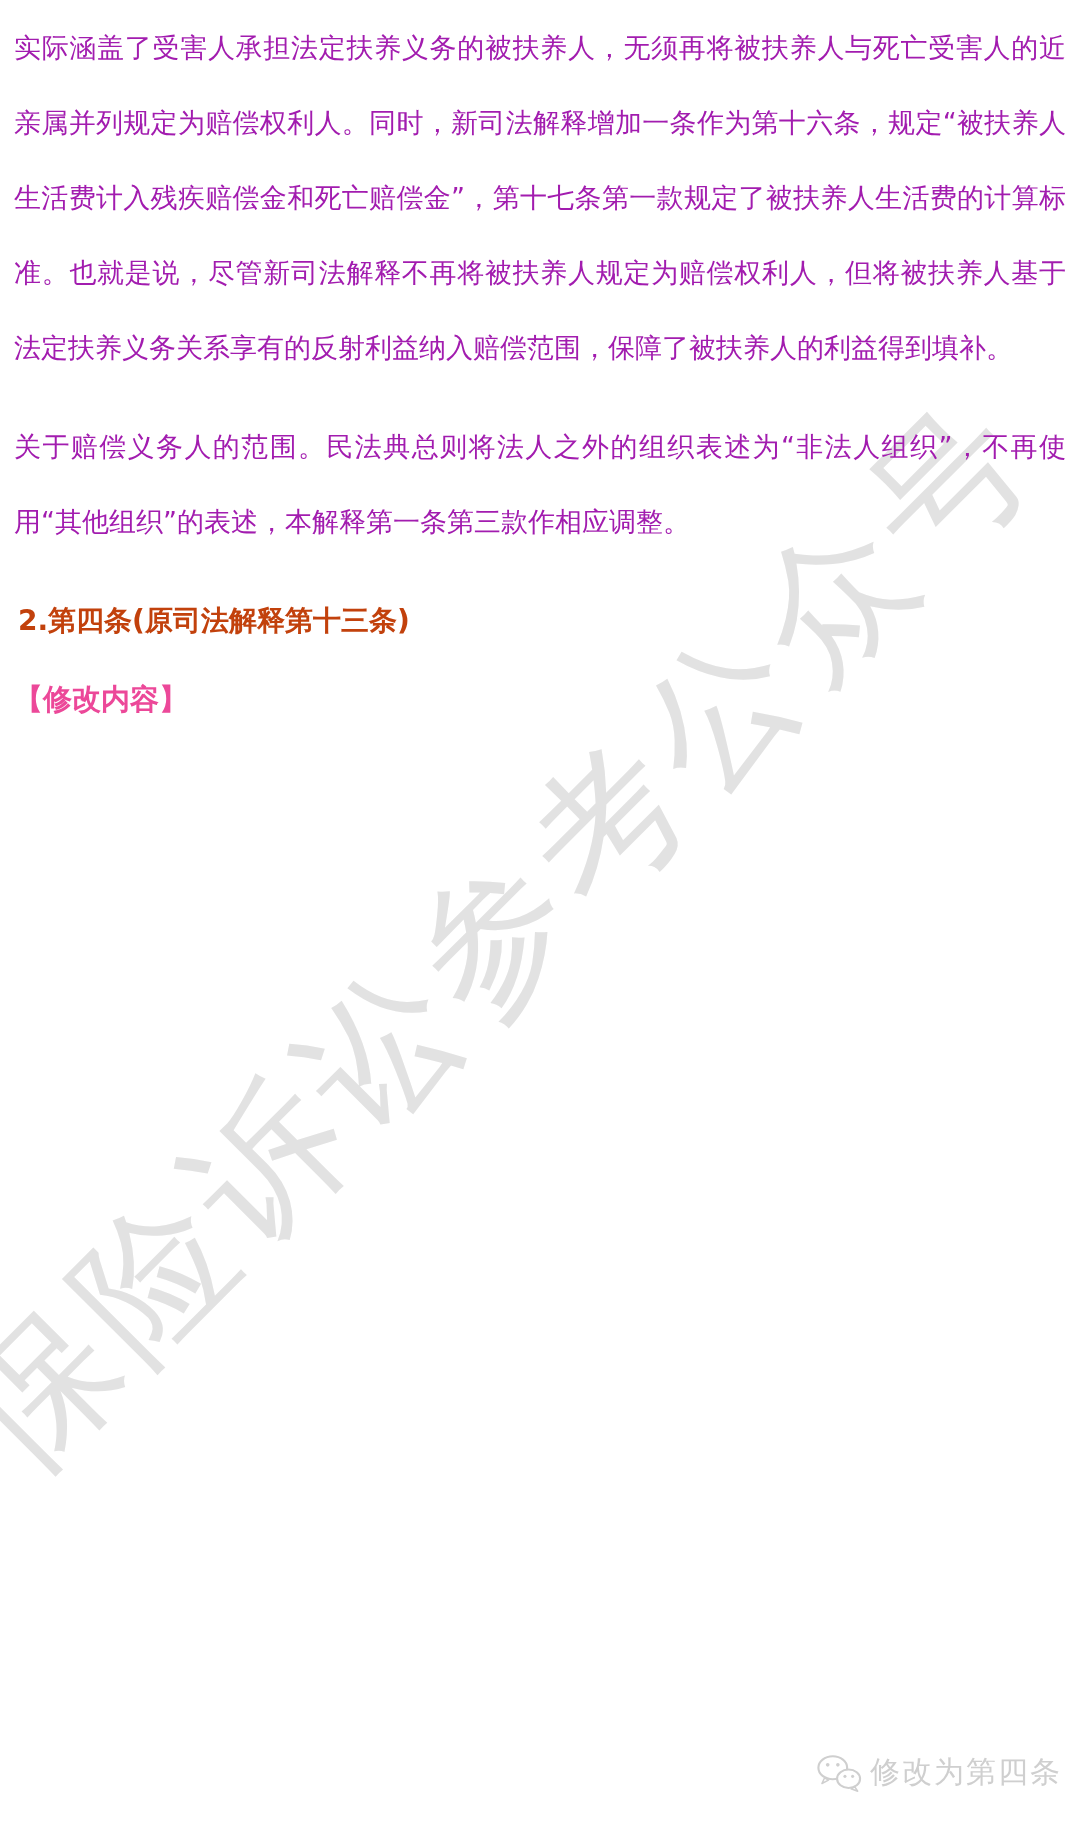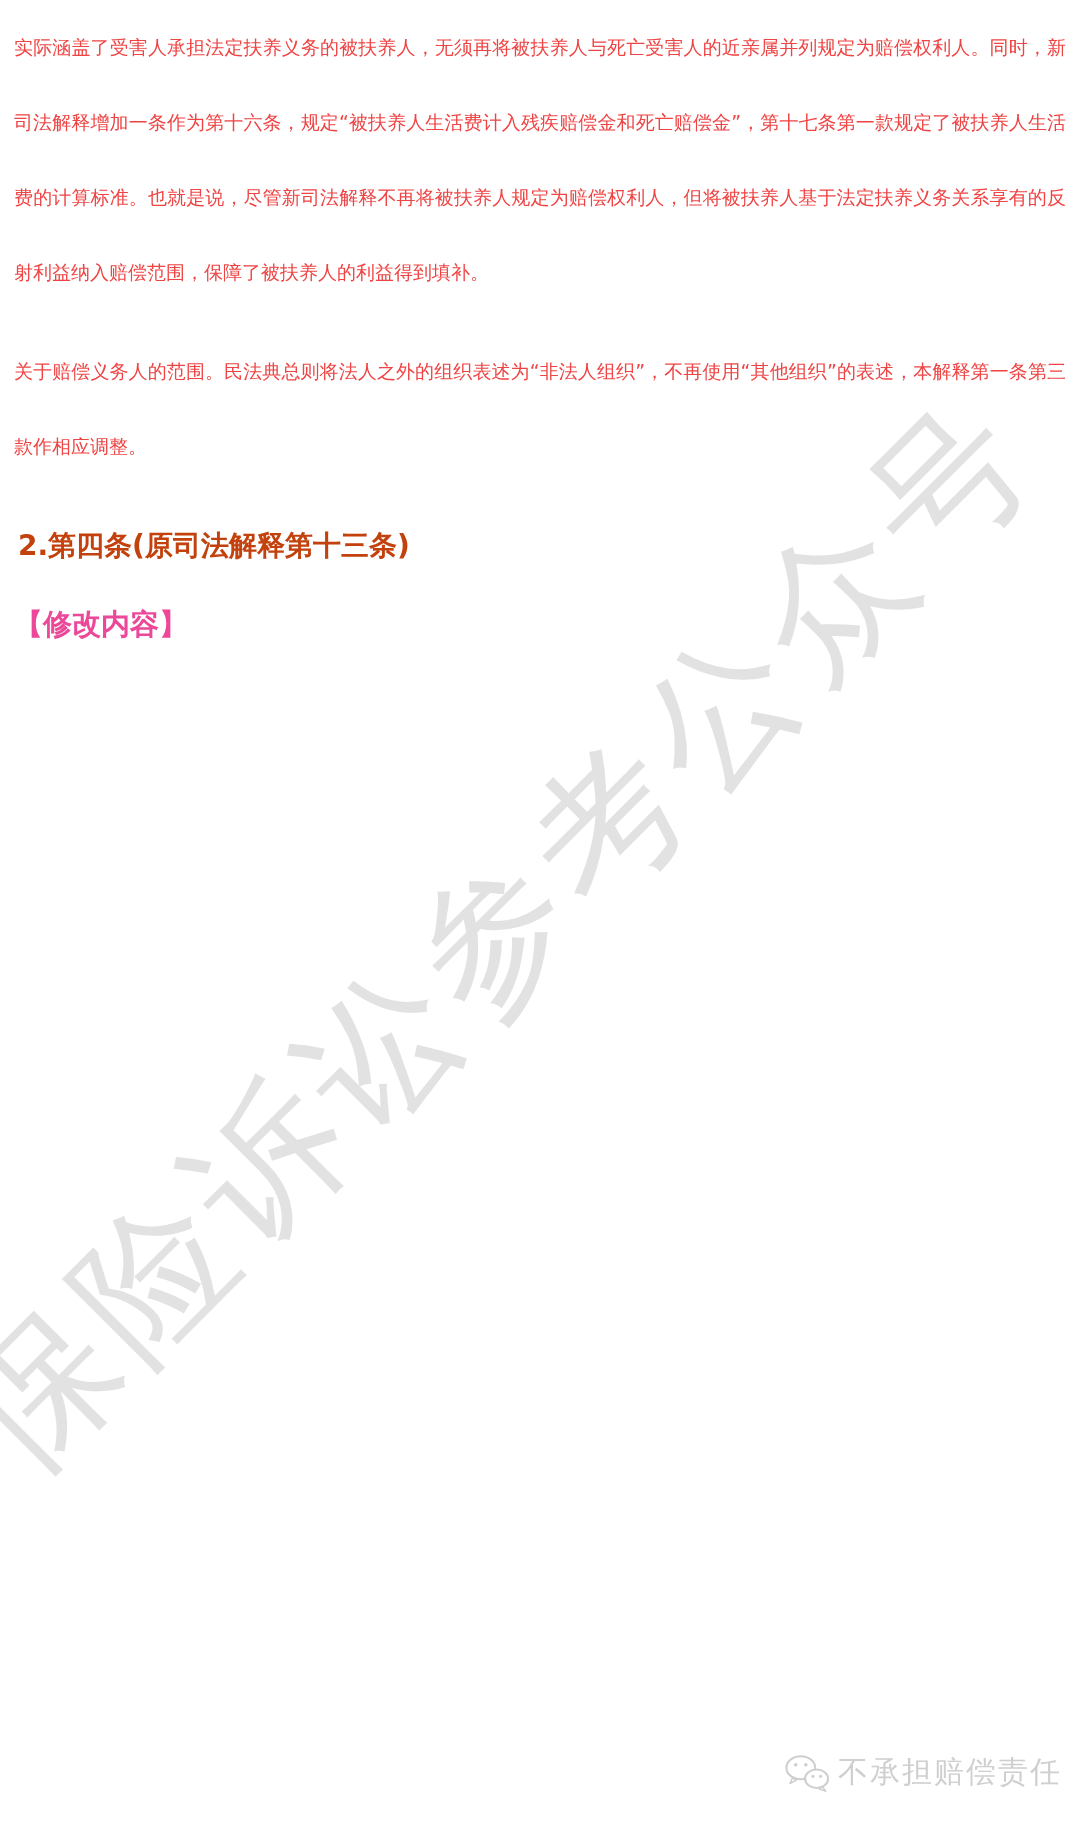--- a/index.html
+++ b/index.html
@@ -32,24 +32,24 @@
   }
   .content {
     position: absolute;
     left: 14px;
     right: 14px;
     top: 0;
     padding-top: 10px;
     z-index: 1;
   }
   p.body-text {
-    font-size: 19px;
+    font-size: 27px;
     line-height: 75px;
     text-align: justify;
-    color: #ef4444;
+    color: #a21caf;
     margin: 0 0 24px 0;
   }
   .heading-red {
     font-size: 28px;
     line-height: 75px;
     font-weight: 700;
     color: #c2410c;
     margin: 4px;
   }
   .bracket-heading {
@@ -106,16 +106,16 @@
         <ellipse cx="17.5" cy="14.5" rx="15" ry="12" fill="#ffffff" stroke="#cfcfcf" stroke-width="2.2"></ellipse>
         <path d="M9 25 L6.2 31 L13 27.5 Z" fill="#ffffff" stroke="#cfcfcf" stroke-width="1.6" stroke-linejoin="round"></path>
         <circle cx="12.2" cy="11.5" r="1.9" fill="#cfcfcf"></circle>
         <circle cx="22.8" cy="11.5" r="1.9" fill="#cfcfcf"></circle>
         <ellipse cx="34" cy="26" rx="12" ry="9.6" fill="#ffffff" stroke="#cfcfcf" stroke-width="2.2"></ellipse>
         <path d="M40.5 34.5 L43.5 39 L36.5 36.5 Z" fill="#ffffff" stroke="#cfcfcf" stroke-width="1.6" stroke-linejoin="round"></path>
         <circle cx="30.2" cy="23.5" r="1.6" fill="#cfcfcf"></circle>
         <circle cx="38.2" cy="23.5" r="1.6" fill="#cfcfcf"></circle>
       </svg>
     </span>
-    <span class="footer-brand-text">不承担赔偿责任</span>
+    <span class="footer-brand-text">修改为第四条</span>
   </div>
 
 </div>
 
 </body></html>

